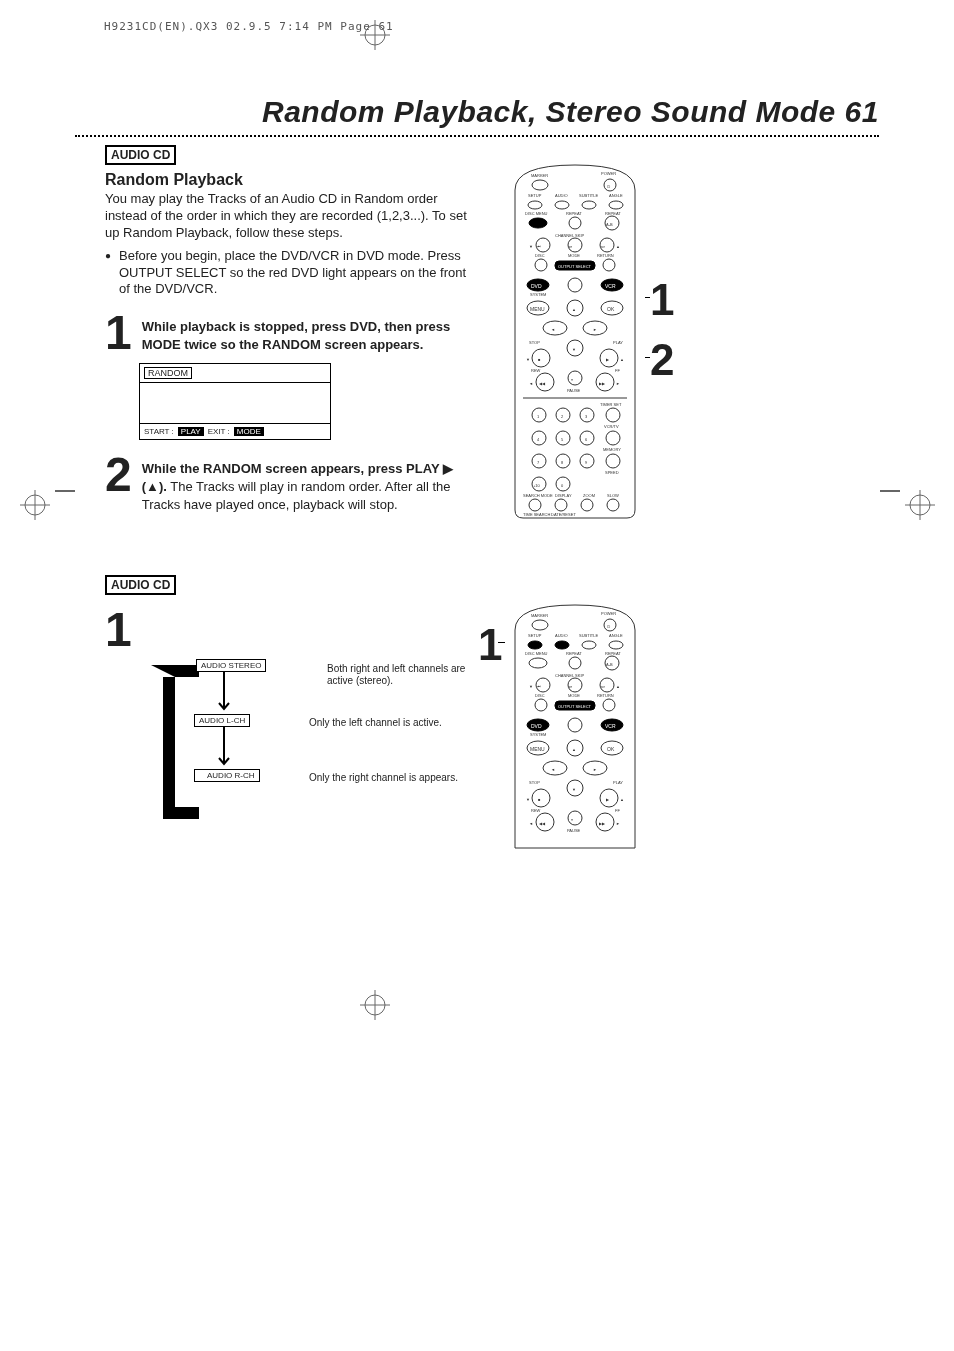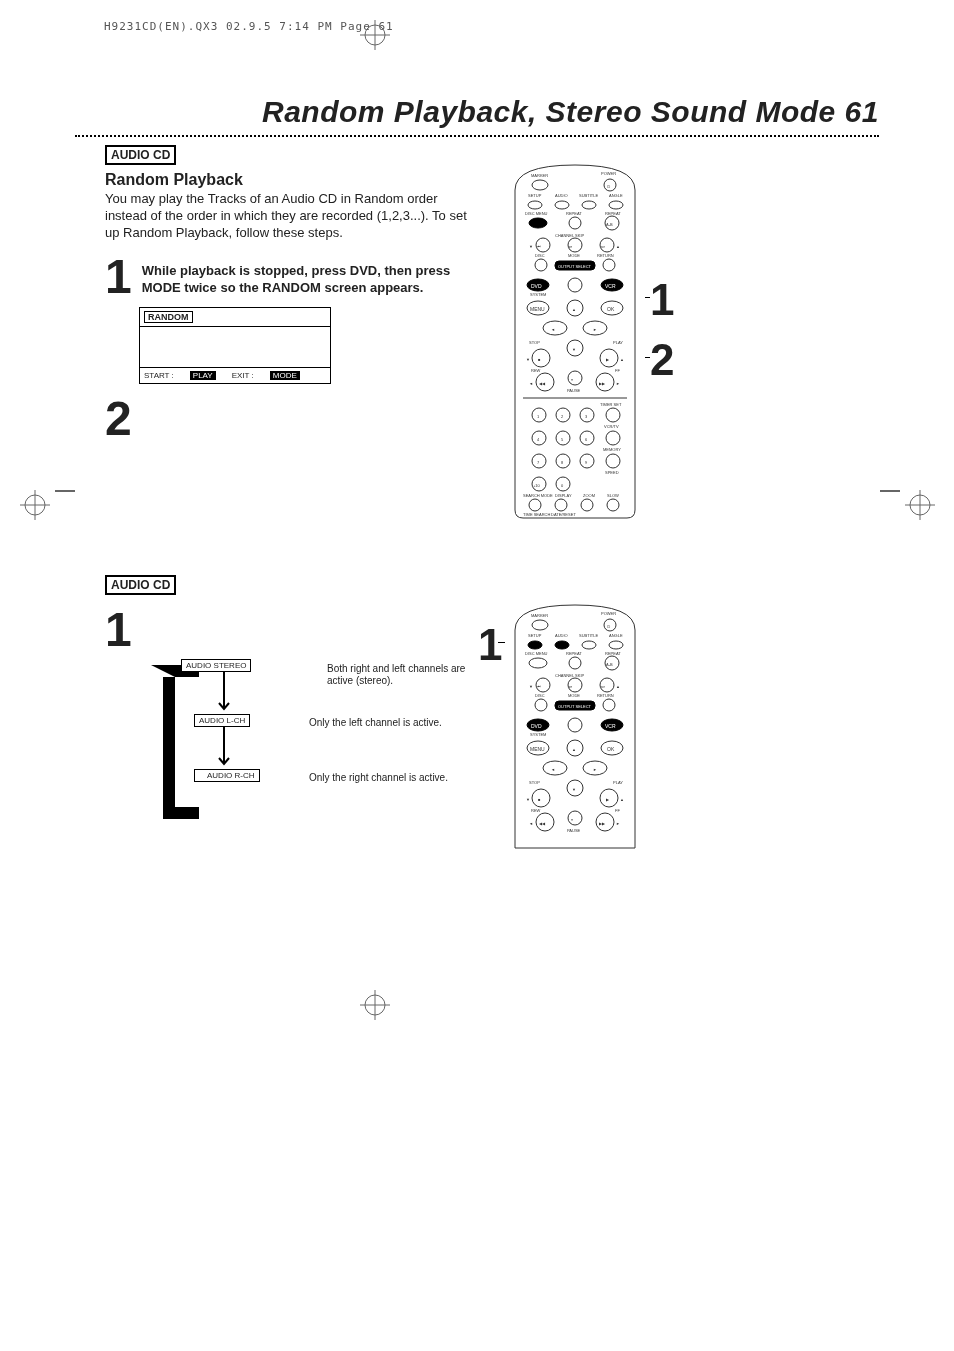--- a/index.html
+++ b/index.html
@@ -110,48 +110,47 @@
   
   .osd-box {
     margin: 10px 0 0 34px;
     border: 1px solid #000;
     width: 190px;
     font-size: 9px;
   }
   .osd-top {
     border-bottom: 1px solid #000;
     padding: 4px;
-    font-weight: bold;
   }
   .osd-body { height: 40px; }
   .osd-bot {
     border-top: 1px solid #000;
     display: flex;
-    gap: 16px;
+    gap: 4px;
     padding: 3px 4px;
     align-items: center;
     font-size: 8px;
   }
   .inv { background:#000; color:#fff; padding:0 3px; }
   .chip { border:1px solid #000; padding:0 3px; }
   
   .audio-dia {
     position: relative;
     margin: 10px 0 0 34px;
     width: 360px;
     height: 170px;
   }
   .audio-btn {
     position: absolute;
     border: 1px solid #000;
     font-size: 8px;
     padding: 1px 4px;
     background: #fff;
   }
-  .ab1 { top: 0px;   left: 42px; }
+  .ab1 { top: 0px;   left: 57px; }
   .ab2 { top: 55px;  left: 55px; }
   .ab3 { top: 110px; left: 55px; padding-left: 12px; }
   .audio-desc {
     position: absolute;
     font-size: 10px;
     line-height: 1.2;
     width: 150px;
   }
   .ad1 { top: 4px;   left: 188px; }
   .ad2 { top: 58px;  left: 170px; }
@@ -227,39 +226,45 @@
 
 <div class="title-block">
   <div class="title">Random Playback, Stereo Sound Mode  61</div>
   <div class="dots"></div>
 </div>
 
 <div class="section sec1">
   <span class="section-label">AUDIO CD</span>
   <div class="sub-head">Random Playback</div>
   <div class="intro">You may play the Tracks of an Audio CD in Random order instead of the order in which they are recorded (1,2,3...). To set up Random Playback, follow these steps.</div>
+  <ul class="bul">
+    <li>Before you begin, place the DVD/VCR in DVD mode. Press OUTPUT SELECT so the red DVD light appears on the front of the DVD/VCR.</li>
+  </ul>
 
   <div class="step">
     <div class="big-num">1</div>
     <div class="step-text"><b>While playback is stopped, press DVD, then press MODE twice so the RANDOM screen appears.</b></div>
   </div>
 
   <div class="osd-box">
     <div class="osd-top"><span class="chip">RANDOM</span></div>
     <div class="osd-body"></div>
     <div class="osd-bot">
       <span>START :</span>
       <span class="inv">PLAY</span>
       <span>EXIT :</span>
       <span class="inv">MODE</span>
     </div>
   </div>
 
   <div class="step">
     <div class="big-num">2</div>
+    <div class="step-text">
+      <b>While the RANDOM screen appears, press PLAY </b><b>▶</b><b> (▲).</b><span> The Tracks will play in random order. After all the Tracks have played once, playback will stop.</span>
+    </div>
   </div>
 </div>
 
 <div class="section sec2">
   <span class="section-label">AUDIO CD</span>
 
   <div class="step">
     <div class="big-num">1</div>
   </div>
 
@@ -269,21 +274,21 @@
       <path d="M12 6 H60 V18 H24 V160 H60 V148 H36 V18" fill="#000"></path>
 
       <path d="M85 12 L85 50 M80 44 L85 50 L90 44" stroke="#000" fill="none" stroke-width="2"></path>
       <path d="M85 67 L85 105 M80 99 L85 105 L90 99" stroke="#000" fill="none" stroke-width="2"></path>
     </svg>
     <div class="audio-btn ab1">AUDIO STEREO</div>
     <div class="audio-btn ab2">AUDIO L-CH</div>
     <div class="audio-btn ab3">AUDIO R-CH</div>
     <div class="audio-desc ad1">Both right and left channels are active (stereo).</div>
     <div class="audio-desc ad2">Only the left channel is active.</div>
-    <div class="audio-desc ad3">Only the right channel is active.</div>
+    <div class="audio-desc ad3">Only the right channel is appears.</div>
   </div>
 </div>
 
 <div class="co-line cl1"></div>
 <div class="co-line cl2"></div>
 <div class="co-line cl3"></div>
 <div class="callout co1">1</div>
 <div class="callout co2">2</div>
 <div class="callout co3">1</div>
 

